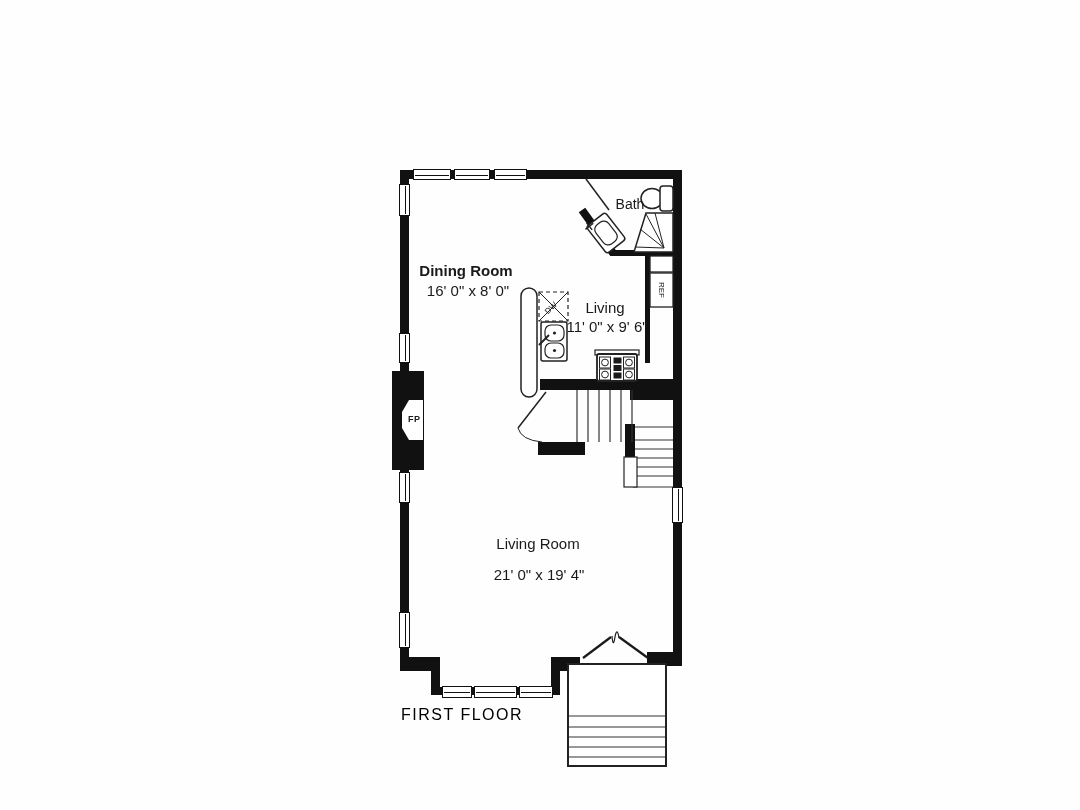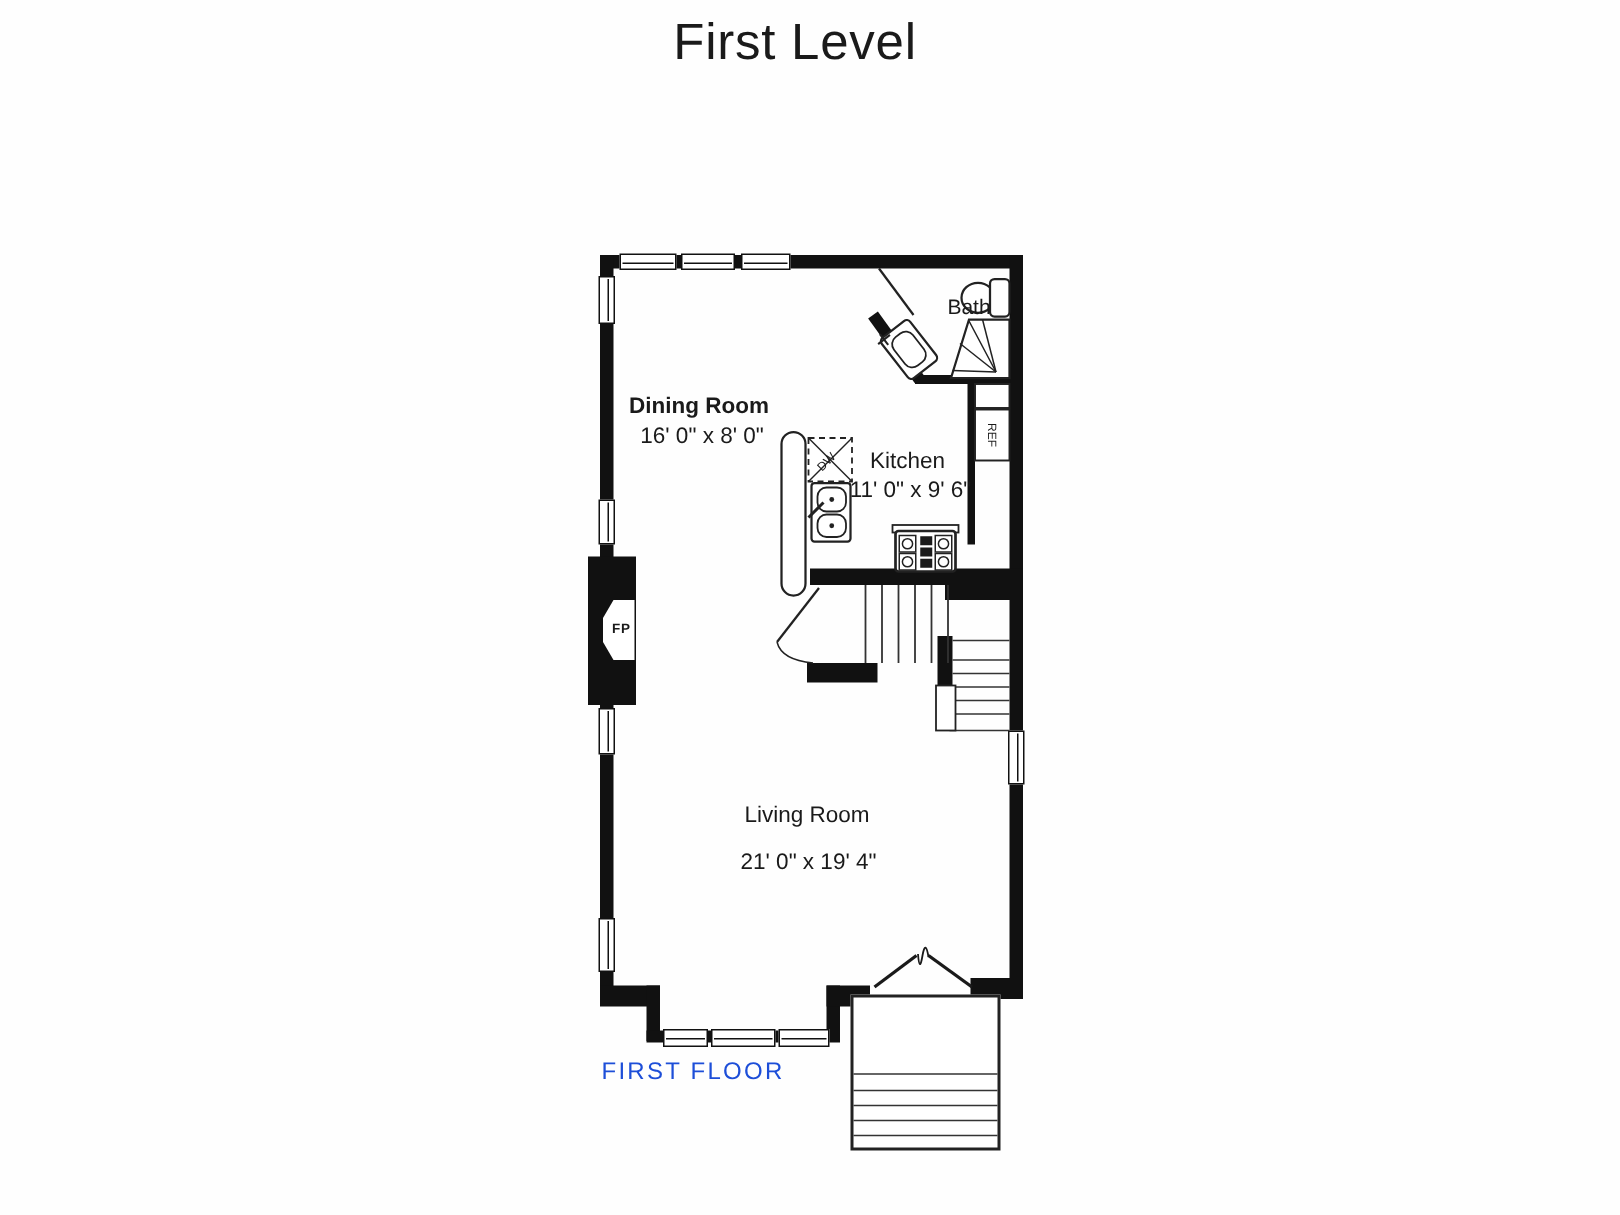--- a/index.html
+++ b/index.html
@@ -10,32 +10,31 @@
   .win-h::after{content:"";position:absolute;left:1px;right:1px;top:50%;height:1px;background:#111;}
   .win-v::after{content:"";position:absolute;top:1px;bottom:1px;left:50%;width:1px;background:#111;}
   .lbl{position:absolute;white-space:nowrap;color:#1a1a1a;}
   .ctr{transform:translateX(-50%);}
   #title{font-size:34px;letter-spacing:.5px;}
   .room-name,.room-dims{font-size:15px;}
   #bath-label{font-size:14px;}
   #fp-label{font-size:9px;letter-spacing:.5px;font-weight:bold;}
   #ref-label{font-size:8px;transform:translate(-50%,-50%) rotate(90deg);}
   #dw-label{font-size:8px;transform:translate(-50%,-50%) rotate(-45deg);}
-  #first-floor{font-size:16px;letter-spacing:1.5px;color:#1d4ed8;}
+  #first-floor{font-size:16px;letter-spacing:1.5px;color:#000000;}
   #stoop{position:absolute;left:567px;top:663px;width:100px;height:104px;
          border:2px solid #222;box-sizing:border-box;background:#fff;}
   #fireplace{position:absolute;left:392px;top:371px;width:32px;height:99px;background:#111;}
   svg{position:absolute;left:0;top:0;pointer-events:none;}
 </style>
 </head>
 <body>
 
 <div id="stage">
 
-  <div id="title" class="lbl ctr" style="left:530px;top:9px;">First Level</div>
 
   <div class="w" style="left:400px;top:170px;width:282px;height:9px;"></div>
   <div class="w" style="left:400px;top:170px;width:9px;height:494px;"></div>
   <div class="w" style="left:673px;top:170px;width:9px;height:496px;"></div>
   <div class="w" style="left:400px;top:657px;width:40px;height:14px;"></div>
   <div class="w" style="left:431px;top:657px;width:9px;height:37px;"></div>
   <div class="w" style="left:431px;top:687px;width:129px;height:8px;"></div>
   <div class="w" style="left:551px;top:657px;width:9px;height:37px;"></div>
   <div class="w" style="left:551px;top:657px;width:29px;height:14px;"></div>
   <div class="w" style="left:647px;top:652px;width:35px;height:14px;"></div>
@@ -163,26 +162,26 @@
         <line x1="569" y1="727" x2="665" y2="727"></line>
       <line x1="569" y1="737" x2="665" y2="737"></line>
         <line x1="569" y1="747" x2="665" y2="747"></line>
       <line x1="569" y1="757" x2="665" y2="757"></line>
     </g>
   </svg>
 
   <div class="lbl ctr room-name" style="left:466px;top:262px;font-weight:bold;">Dining Room</div>
   <div class="lbl ctr room-dims" style="left:468px;top:282px;">16' 0" x 8' 0"</div>
 
-  <div class="lbl ctr room-name" style="left:605px;top:299px;">Kitchen</div>
+  <div class="lbl ctr room-name" style="left:605px;top:299px;">Living</div>
   <div class="lbl ctr room-dims" style="left:607px;top:318px;">11' 0" x 9' 6"</div>
 
   <div class="lbl ctr room-name" style="left:538px;top:535px;">Living Room</div>
   <div class="lbl ctr room-dims" style="left:539px;top:566px;">21' 0" x 19' 4"</div>
 
-  <div id="bath-label" class="lbl ctr" style="left:630px;top:196px;margin-left:16px;">Bath</div>
+  <div id="bath-label" class="lbl ctr" style="left:630px;top:196px;">Bath</div>
 
   <div id="fp-label" class="lbl" style="left:408px;top:414px;">FP</div>
   <div id="ref-label" class="lbl" style="left:661px;top:290px;">REF</div>
   <div id="dw-label" class="lbl" style="left:551px;top:308px;">DW</div>
 
   <div id="first-floor" class="lbl" style="left:401px;top:706px;">FIRST FLOOR</div>
 </div>
 
 </body></html>

